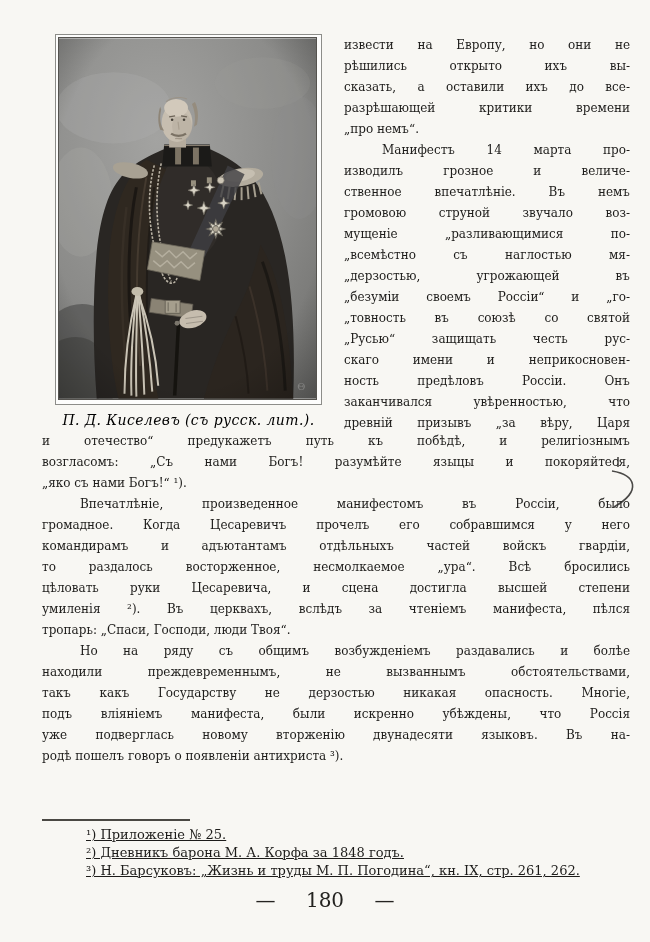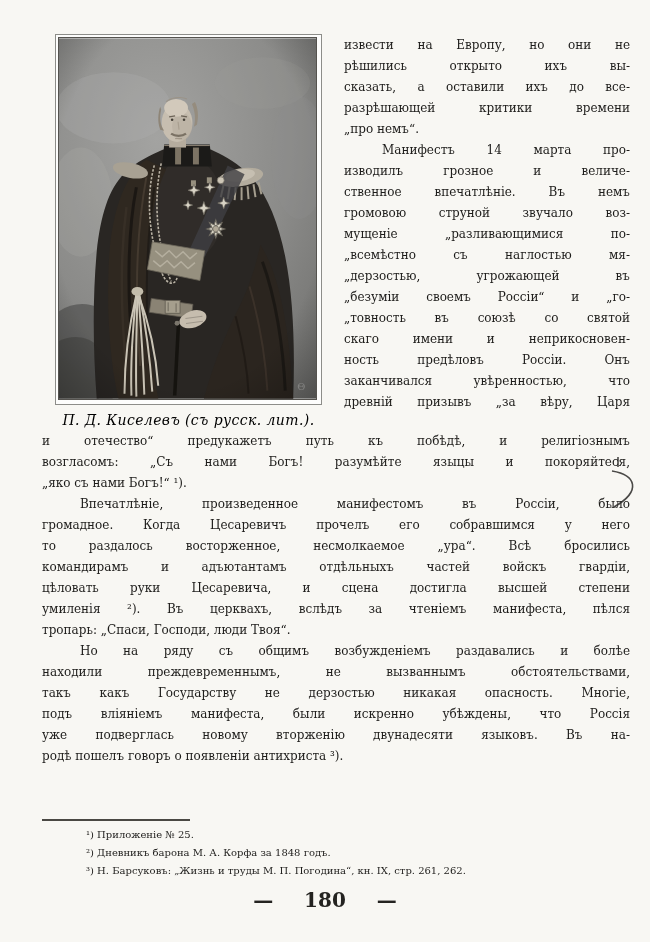--- a/index.html
+++ b/index.html
@@ -29,25 +29,25 @@
   .line{
     height:21px;line-height:21px;font-size:12px;white-space:nowrap;
     text-align:justify;text-align-last:justify;white-space:normal;
     overflow:visible;
   }
   .line.indent{text-indent:38px;}
   .line.para-end{text-align-last:left;}
 
   .footnote-rule{position:absolute;left:42px;top:819px;width:148px;border-top:2px solid #4a4843;}
   .footnotes{position:absolute;left:42px;top:826px;width:588px;}
-  .footnotes .line{height:18px;line-height:18px;font-size:10px;text-align-last:left;padding-left:44px;}
+  .footnotes .line{height:18px;line-height:18px;font-size:13px;text-align-last:left;padding-left:44px;text-decoration:underline;}
 
   .page-number{
     position:absolute;left:0;top:888px;width:650px;
-    text-align:center;font-size:20px;color:#242320;word-spacing:24px;font-weight:bold;
+    text-align:center;font-size:20px;color:#242320;word-spacing:24px;
   }
 
   
   .annotation{position:absolute;left:598px;top:455px;width:48px;height:58px;}
 </style>
 </head>
 <body>
 
 <div class="page">
 
@@ -201,34 +201,35 @@
       <div class="line para-end">„про немъ“.</div>
       <div class="line indent">Манифестъ 14 марта про-</div>
       <div class="line">изводилъ грозное и величе-</div>
       <div class="line">ственное впечатлѣніе. Въ немъ</div>
       <div class="line">громовою струной звучало воз-</div>
       <div class="line">мущеніе „разливающимися по-</div>
       <div class="line">„всемѣстно съ наглостью мя-</div>
       <div class="line">„дерзостью, угрожающей въ</div>
       <div class="line">„безуміи своемъ Россіи“ и „го-</div>
       <div class="line">„товность въ союзѣ со святой</div>
+      <div class="line">„Русью“ защищать честь рус-</div>
       <div class="line">скаго имени и неприкосновен-</div>
       <div class="line">ность предѣловъ Россіи. Онъ</div>
       <div class="line">заканчивался увѣренностью, что</div>
       <div class="line">древній призывъ „за вѣру, Царя</div>
     </div>
 
   <div class="main-text">
       <div class="line">и отечество“ предукажетъ путь къ побѣдѣ, и религіознымъ</div>
       <div class="line">возгласомъ: „Съ нами Богъ! разумѣйте языцы и покоряйтеся,</div>
       <div class="line para-end">„яко съ нами Богъ!“ ¹).</div>
       <div class="line indent">Впечатлѣніе, произведенное манифестомъ въ Россіи, было</div>
       <div class="line">громадное. Когда Цесаревичъ прочелъ его собравшимся у него</div>
+      <div class="line">командирамъ и адъютантамъ отдѣльныхъ частей войскъ гвардіи,</div>
       <div class="line">то раздалось восторженное, несмолкаемое „ура“. Всѣ бросились</div>
-      <div class="line">командирамъ и адъютантамъ отдѣльныхъ частей войскъ гвардіи,</div>
       <div class="line">цѣловать руки Цесаревича, и сцена достигла высшей степени</div>
       <div class="line">умиленія ²). Въ церквахъ, вслѣдъ за чтеніемъ манифеста, пѣлся</div>
       <div class="line para-end">тропарь: „Спаси, Господи, люди Твоя“.</div>
       <div class="line indent">Но на ряду съ общимъ возбужденіемъ раздавались и болѣе</div>
       <div class="line">находили преждевременнымъ, не вызваннымъ обстоятельствами,</div>
       <div class="line">такъ какъ Государству не дерзостью никакая опасность. Многіе,</div>
       <div class="line">подъ вліяніемъ манифеста, были искренно убѣждены, что Россія</div>
       <div class="line">уже подверглась новому вторженію двунадесяти языковъ. Въ на-</div>
       <div class="line para-end">родѣ пошелъ говоръ о появленіи антихриста ³).</div>
     </div>

